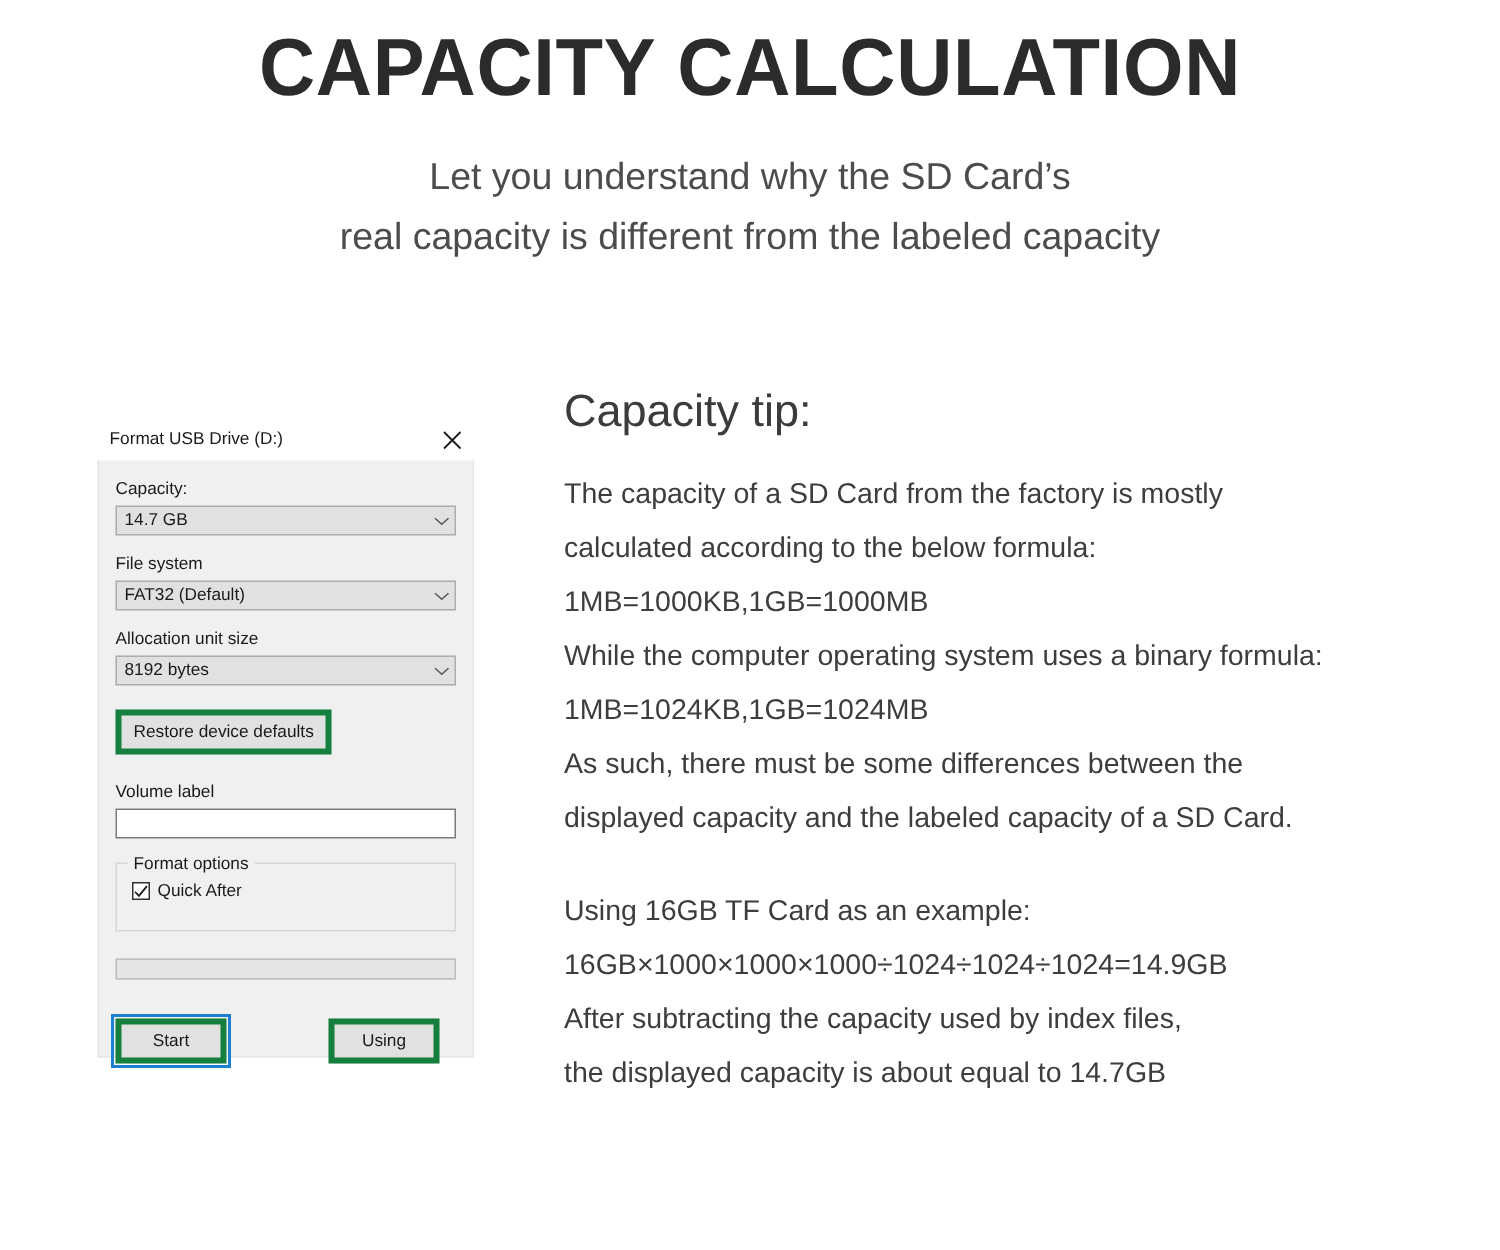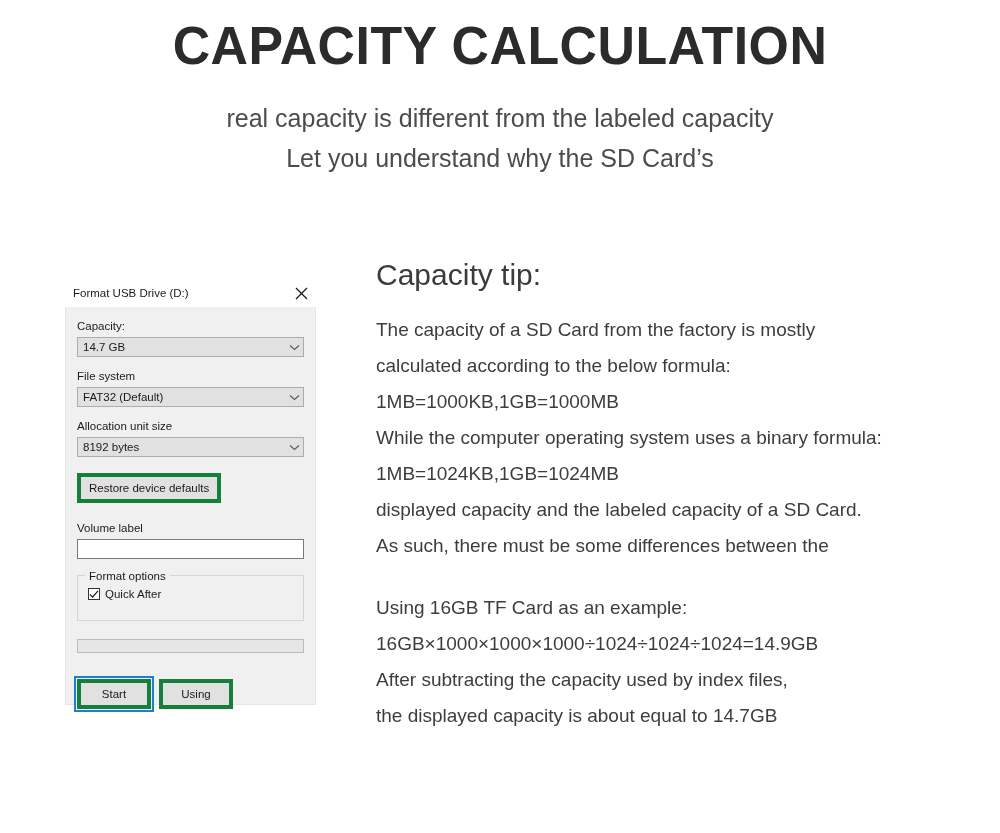--- a/index.html
+++ b/index.html
@@ -195,21 +195,21 @@
   .progressbar {
     height: 14px;
     background: #e6e6e6;
     border: 1px solid #bcbcbc;
     box-sizing: border-box;
     margin-bottom: 26px;
   }
 
   .buttonrow {
     display: flex;
-    justify-content: flex-start;
+    justify-content: space-between;
     gap: 8px;
     padding-right: 11px;
   }
   .btn-default {
     width: 74px;
     text-align: center;
     outline: 2px solid #1d7fd0;
     outline-offset: 1px;
     padding: 4px 0;
   }
@@ -246,22 +246,22 @@
   .tip-gap {
     height: 26px;
   }
 </style>
 </head>
 <body>
 
 <div class="header">
   <h1 class="main-title">CAPACITY CALCULATION</h1>
   <div class="subtitle">
+    <span class="subtitle-line">Let you understand why the SD Card’s</span>
     <span class="subtitle-line">real capacity is different from the labeled capacity</span>
-    <span class="subtitle-line">Let you understand why the SD Card’s</span>
   </div>
 </div>
 
 <div class="content">
 
   <div class="dialog">
 
     <div class="dialog-titlebar">
       <span class="dialog-title">Format USB Drive (D:)</span>
       <span class="close-icon">
@@ -335,22 +335,22 @@
 
   <div class="tip">
     <div class="tip-heading">Capacity tip:</div>
 
     <div class="tip-para">
       <span class="tip-line">The capacity of a SD Card from the factory is mostly</span>
       <span class="tip-line">calculated according to the below formula:</span>
       <span class="tip-line">1MB=1000KB,1GB=1000MB</span>
       <span class="tip-line">While the computer operating system uses a binary formula:</span>
       <span class="tip-line">1MB=1024KB,1GB=1024MB</span>
+      <span class="tip-line">As such, there must be some differences between the</span>
       <span class="tip-line">displayed capacity and the labeled capacity of a SD Card.</span>
-      <span class="tip-line">As such, there must be some differences between the</span>
     </div>
 
     <div class="tip-gap"></div>
 
     <div class="tip-para">
       <span class="tip-line">Using 16GB TF Card as an example:</span>
       <span class="tip-line">16GB×1000×1000×1000÷1024÷1024÷1024=14.9GB</span>
       <span class="tip-line">After subtracting the capacity used by index files,</span>
       <span class="tip-line">the displayed capacity is about equal to 14.7GB</span>
     </div>

